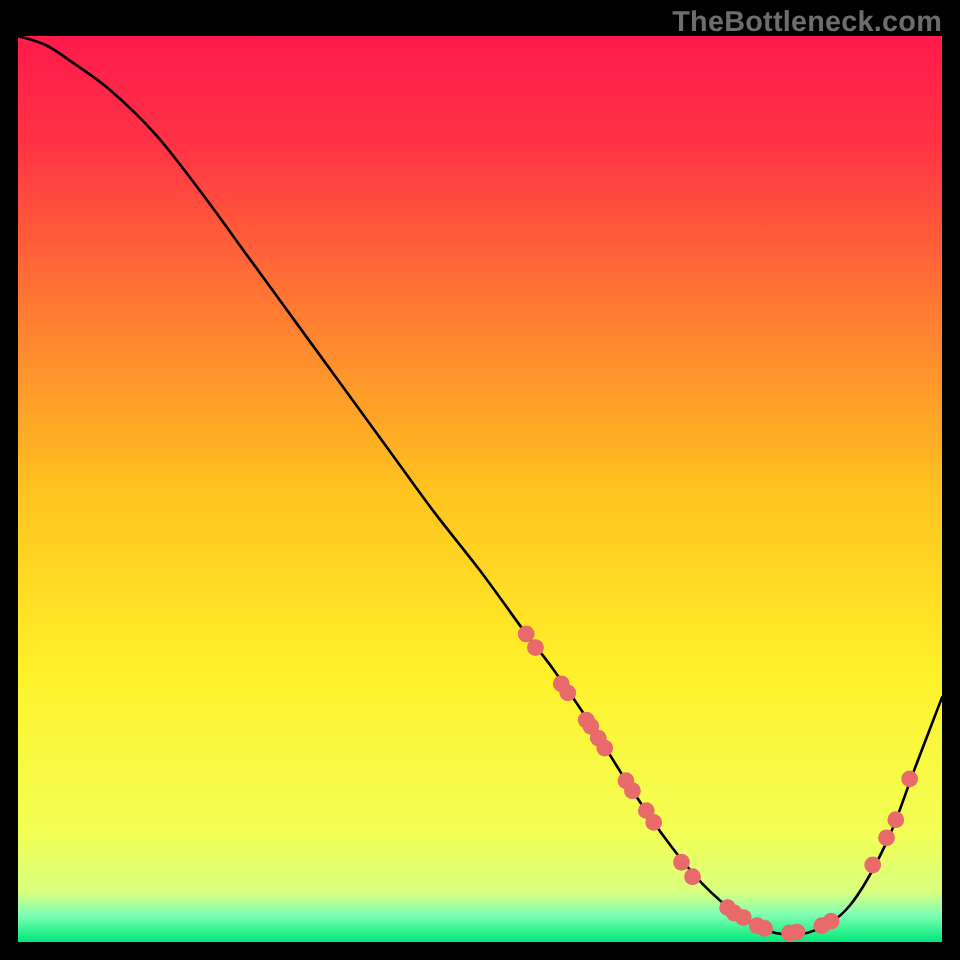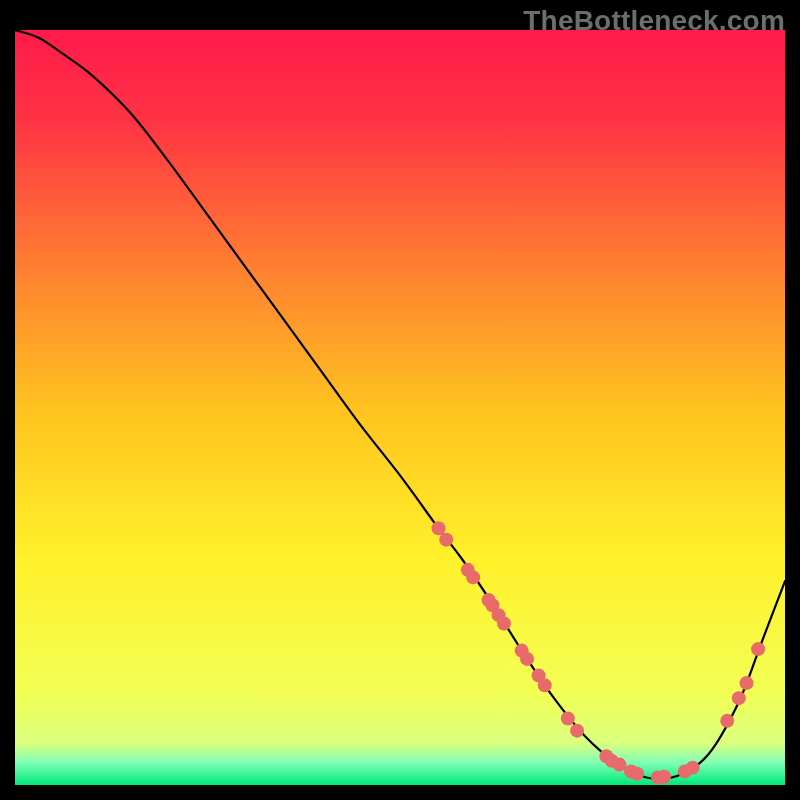--- a/index.html
+++ b/index.html
@@ -23,21 +23,21 @@
     left: 0;
     top: 0;
     width: 770px;
     height: 755px;
   }
   .watermark {
     position: absolute;
     top: 5px;
     right: 15px;
     font-family: Arial, Helvetica, sans-serif;
-    font-size: 28px;
+    font-size: 24px;
     font-weight: bold;
     color: #6d6d6d;
     letter-spacing: 0.2px;
   }
 </style>
 </head>
 <body>
 
 <div class="watermark">TheBottleneck.com</div>
 

